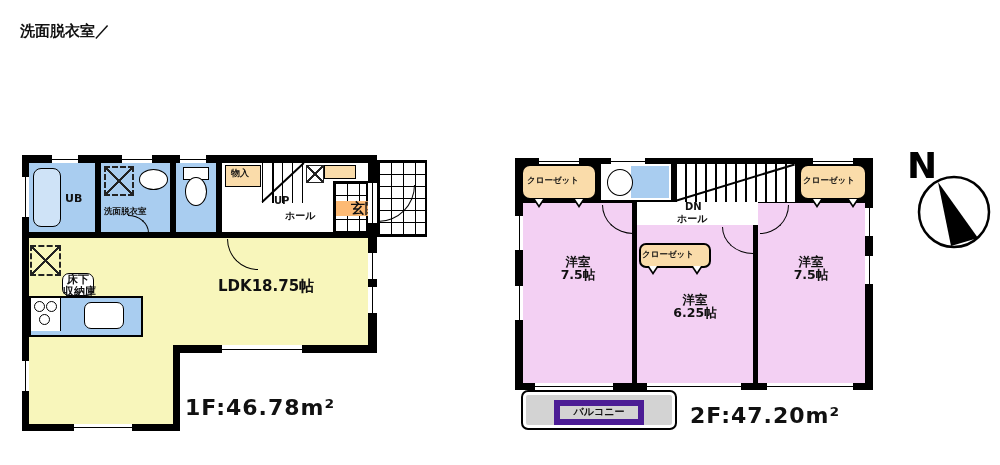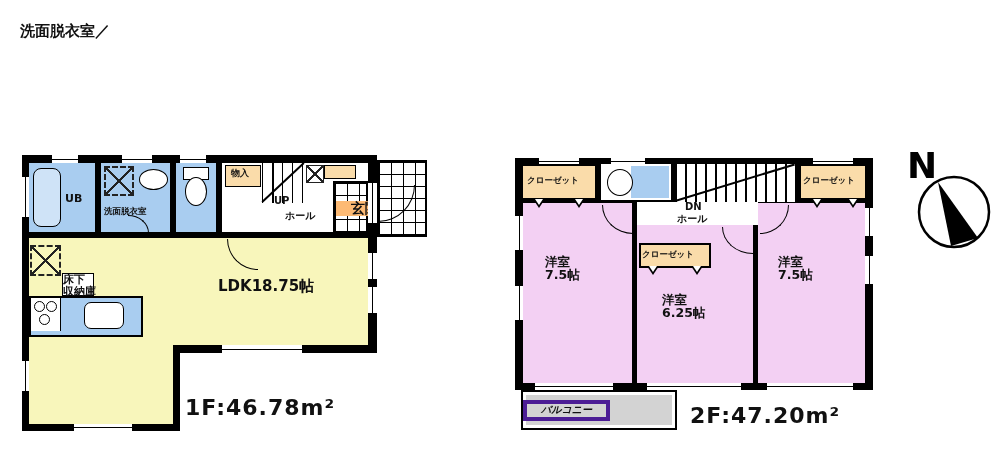--- a/index.html
+++ b/index.html
@@ -5,21 +5,21 @@
   html,body{margin:0;padding:0;}
   body{
     width:1000px;height:465px;position:relative;background:#fff;overflow:hidden;
     font-family:"DejaVu Sans","Liberation Sans",sans-serif;color:#111;
   }
   .abs{position:absolute;}
   .plan{position:absolute;}
   .base{position:absolute;background:#000;}
   .room{position:absolute;}
   .lbl{position:absolute;font-weight:bold;color:#111;white-space:nowrap;line-height:1.05;}
-  .ctr{}
+  .ctr{text-align:center;border-radius:7px;}
   .win-h{position:absolute;background:linear-gradient(#000,#000) 50% 50%/100% 1px no-repeat,#fff;z-index:4;}
   .win-v{position:absolute;background:linear-gradient(#000,#000) 50% 50%/1px 100% no-repeat,#fff;z-index:4;}
   .xbox{position:absolute;border:2px dashed #222;background:
       linear-gradient(45deg,transparent calc(50% - 1px),#222 calc(50% - 1px),#222 calc(50% + 1px),transparent calc(50% + 1px)),
       linear-gradient(-45deg,transparent calc(50% - 1px),#222 calc(50% - 1px),#222 calc(50% + 1px),transparent calc(50% + 1px));}
   .xbox.solid{border-style:solid;border-width:1.5px;}
   .tiles{position:absolute;background-image:
       repeating-linear-gradient(0deg,#000 0 1px,transparent 1px 12px),
       repeating-linear-gradient(90deg,#000 0 1px,transparent 1px 12px);
       background-color:#fff;border:2px solid #000;}
@@ -183,21 +183,21 @@
   <div class="win-h" style="left:298px;top:0;width:40px;height:6px;"></div>
   <div class="win-v" style="left:0;top:58px;width:8px;height:34px;"></div>
   <div class="win-v" style="left:0;top:128px;width:8px;height:34px;"></div>
   <div class="win-v" style="left:350px;top:50px;width:8px;height:28px;"></div>
   <div class="win-v" style="left:350px;top:98px;width:8px;height:28px;"></div>
   <div class="win-h" style="left:20px;top:225px;width:78px;height:7px;"></div>
   <div class="win-h" style="left:132px;top:225px;width:94px;height:7px;"></div>
   <div class="win-h" style="left:252px;top:225px;width:86px;height:7px;"></div>
 
   <div class="room ctr" style="left:6px;top:232px;width:152px;height:36px;background:#d3d3d3;border:2px solid #000;box-shadow:inset 0 0 0 3px #fff;">
-    <span class="lbl" style="position:static;font-size:10px;border:4px solid #4c1d95;background:#d3d3d3;padding:1px 14px;display:inline-block;margin-top:8px;font-style:italic;">バルコニー</span>
+    <span class="lbl" style="position:static;font-size:10px;border:6px solid #4c1d95;background:#d3d3d3;padding:1px 14px;display:inline-block;margin-top:8px;">バルコニー</span>
   </div>
 </div>
 
 <div class="area-label" style="left:690px;top:403px;">2F:47.20m²</div>
 
 <div class="abs" style="left:905px;top:146px;width:90px;height:108px;">
   <svg width="90" height="108" viewBox="0 0 90 108">
     <text x="2" y="32" font-size="36" font-weight="bold" font-family="DejaVu Sans, sans-serif" fill="#000">N</text>
     <circle cx="49" cy="66" r="35" fill="none" stroke="#000" stroke-width="2.5"></circle>
     <polygon points="33,36 73,92 46,100" fill="#000"></polygon>

